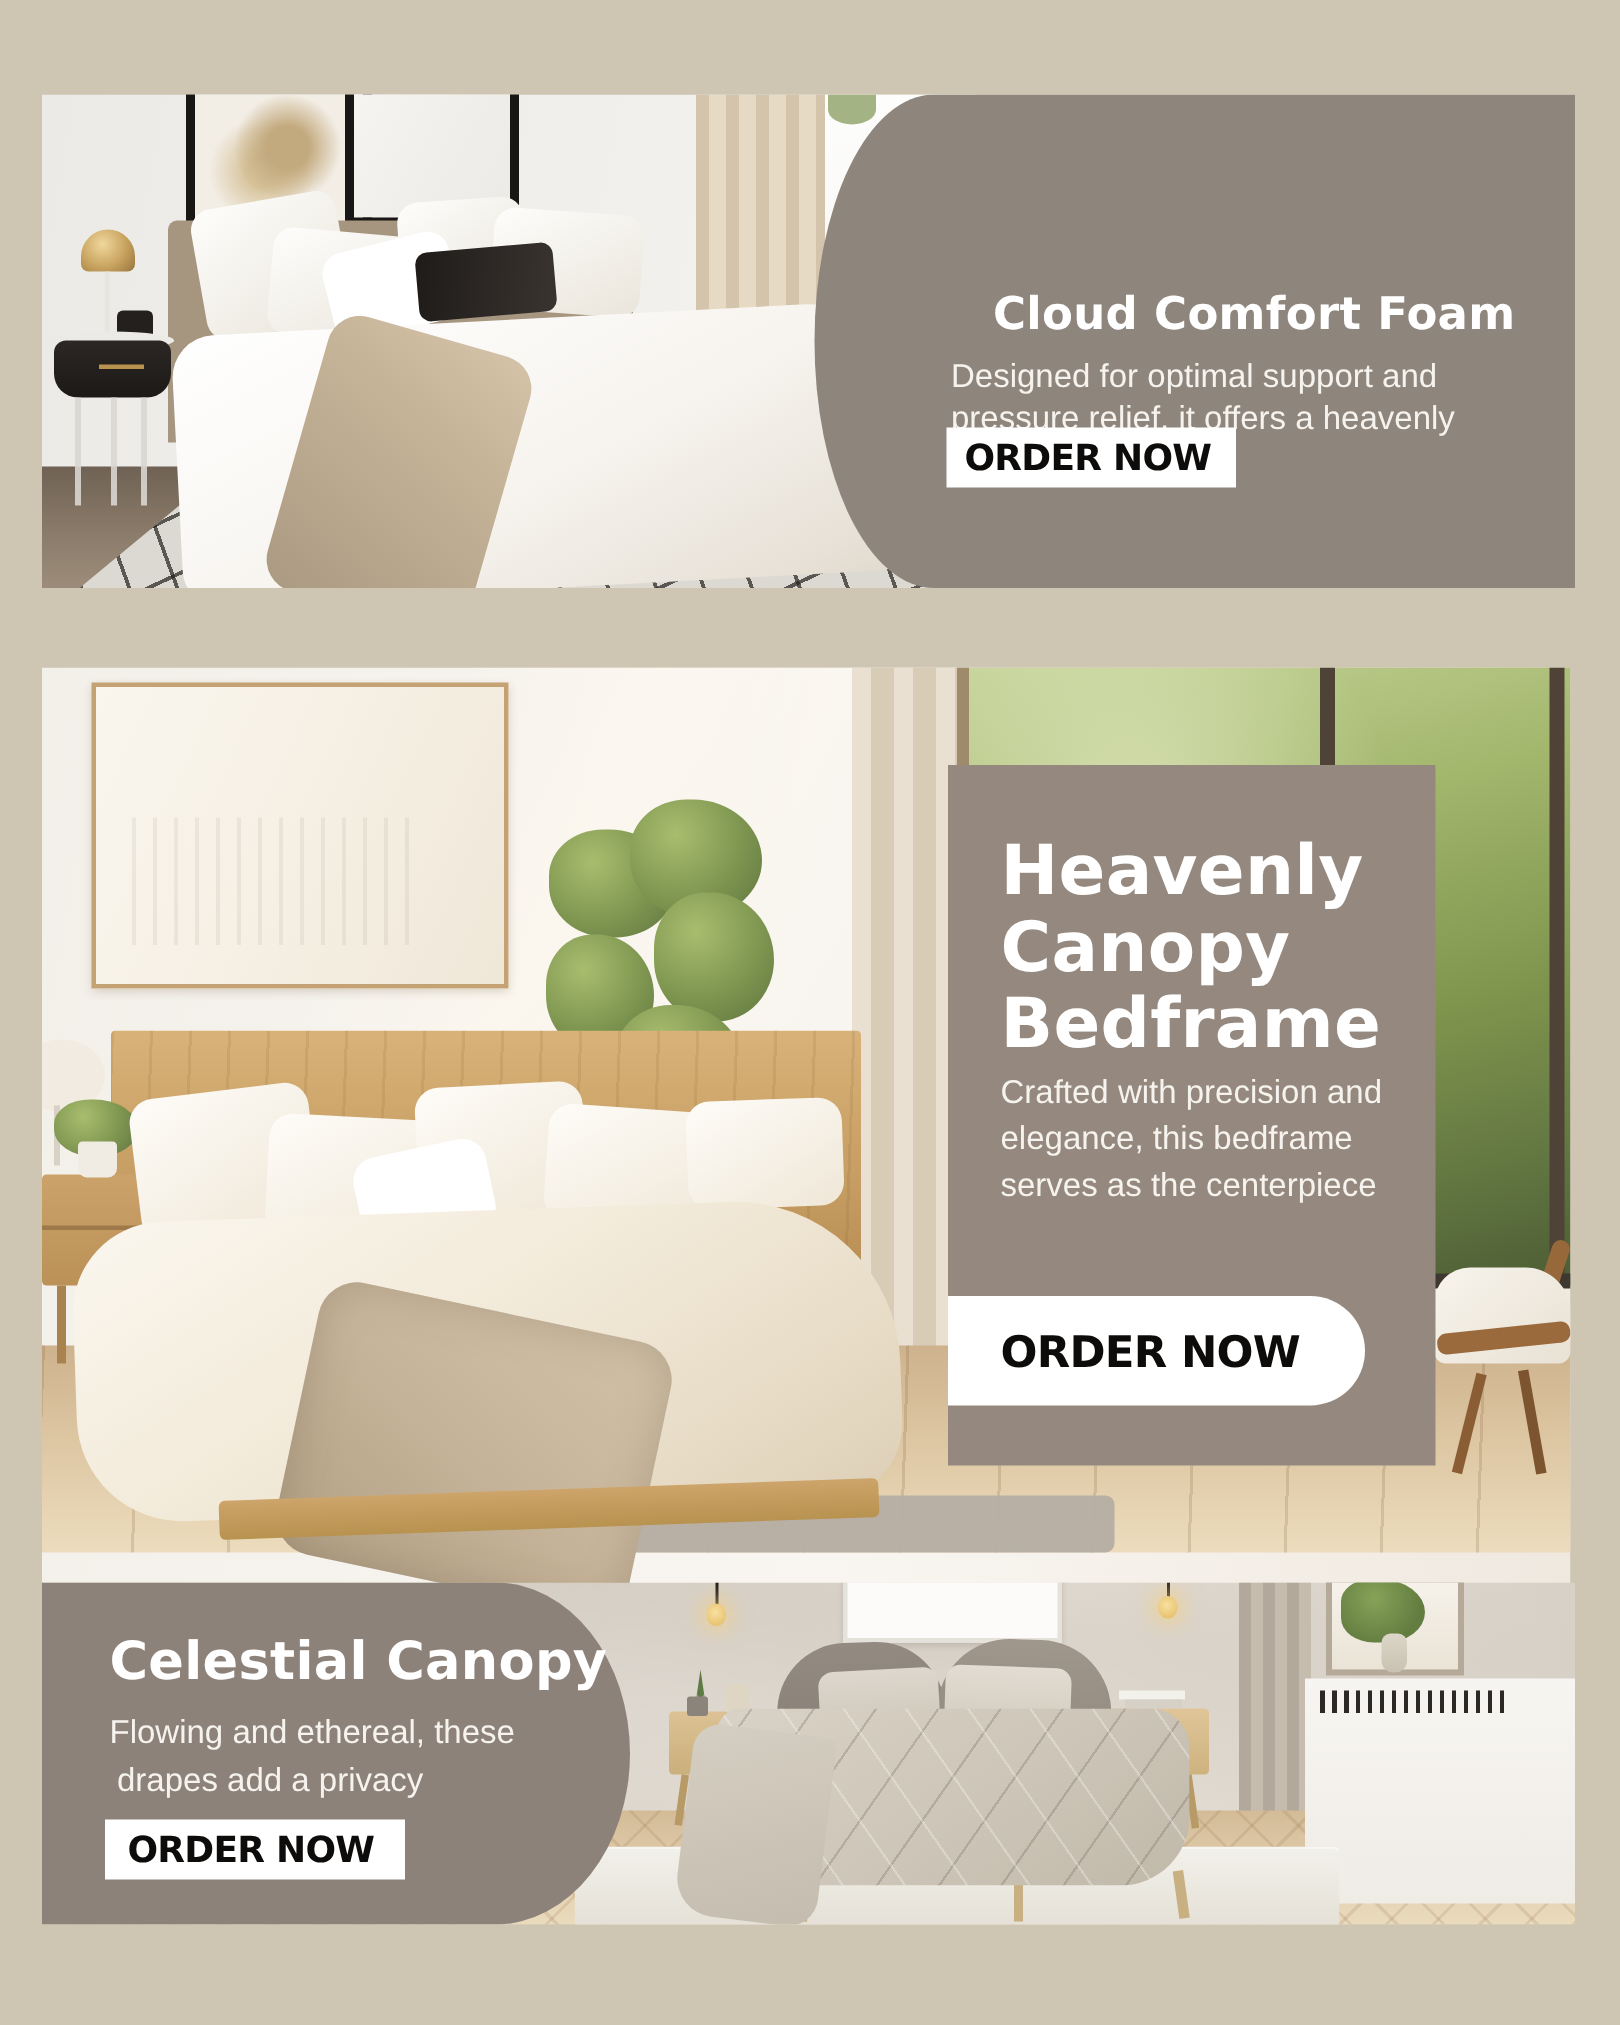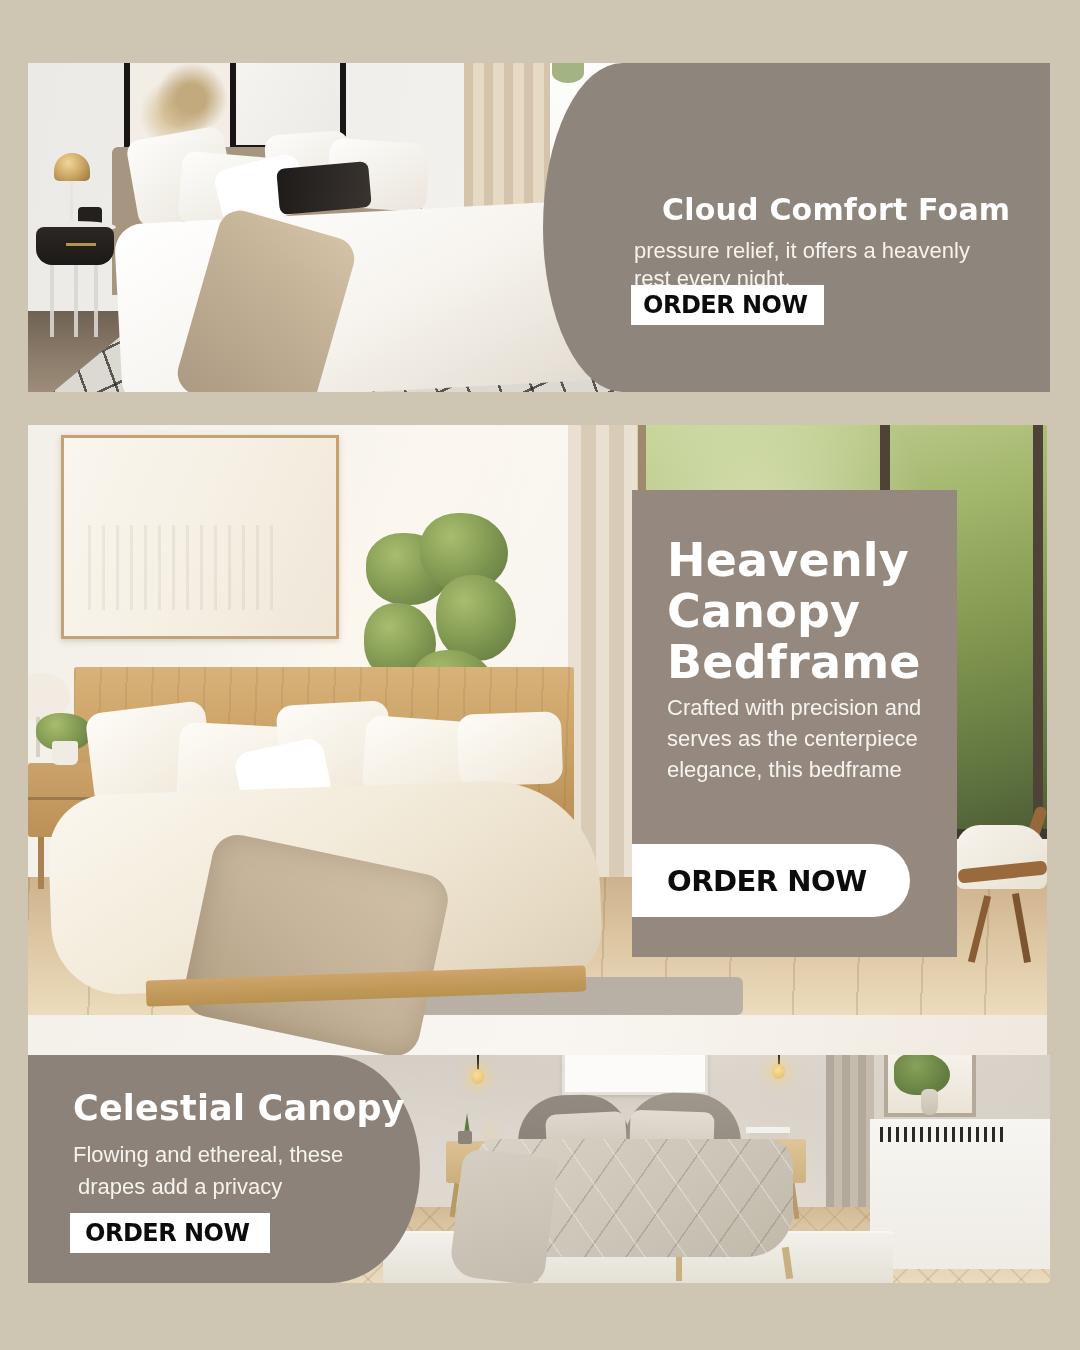--- a/index.html
+++ b/index.html
@@ -4,21 +4,21 @@
 <style>
   html,body{margin:0;padding:0;}
   body{
     width:1080px;height:1350px;position:relative;overflow:hidden;
     background:#cec6b3;
     font-family:"Liberation Sans", sans-serif;
   }
   .e{position:absolute;}
   .banner{position:absolute;overflow:hidden;}
   .b1{left:28px;top:63px;width:1022px;height:329px;}
-  .b2{left:28px;top:425px;width:1019px;height:681px;}
+  .b2{left:28px;top:445px;width:1019px;height:681px;}
   .b3{left:28px;top:1055px;width:1022px;height:228px;}
 
   
   .panel{position:absolute;}
   .heading{color:#ffffff;font-family:"DejaVu Sans", sans-serif;font-weight:bold;letter-spacing:.2px;}
   .bodytxt{color:#f6f3ee;}
   .bodytxt .ln{white-space:nowrap;}
   .cta{
     background:#ffffff;color:#0d0c0b;display:flex;align-items:center;
     font-family:"DejaVu Sans", sans-serif;font-weight:bold;letter-spacing:-.5px;
@@ -253,20 +253,21 @@
       <div class="e pil s1-pd"></div>
       <div class="e pil s1-pe"></div>
       <div class="e s1-pk"></div>
       <div class="e s1-duvet"></div>
       <div class="e s1-throw"></div>
     </div>
 
     <div class="panel p1">
       <div class="e heading">Cloud Comfort Foam</div>
       <div class="e bodytxt">
+        <div class="ln">Designed for optimal support and</div>
         <div class="ln">pressure relief, it offers a heavenly</div>
         <div class="ln">rest every night.</div>
       </div>
       <div class="e cta">ORDER NOW</div>
     </div>
   </section>
 
   <section class="banner b2">
     <div class="e" style="inset:0">
       <div class="e s2-wall"></div>
@@ -315,22 +316,22 @@
     </div>
 
     <div class="panel p2">
       <div class="e heading">
         <div>Heavenly</div>
         <div>Canopy</div>
         <div>Bedframe</div>
       </div>
       <div class="e bodytxt">
         <div class="ln">Crafted with precision and</div>
+        <div class="ln">elegance, this bedframe</div>
         <div class="ln">serves as the centerpiece</div>
-        <div class="ln">elegance, this bedframe</div>
       </div>
       <div class="e cta">ORDER NOW</div>
     </div>
   </section>
 
   <section class="banner b3">
     <div class="e" style="inset:0">
       <div class="e s3-wall"></div>
       <div class="e s3-art"></div>
       <div class="e cord s3-c1"></div>

